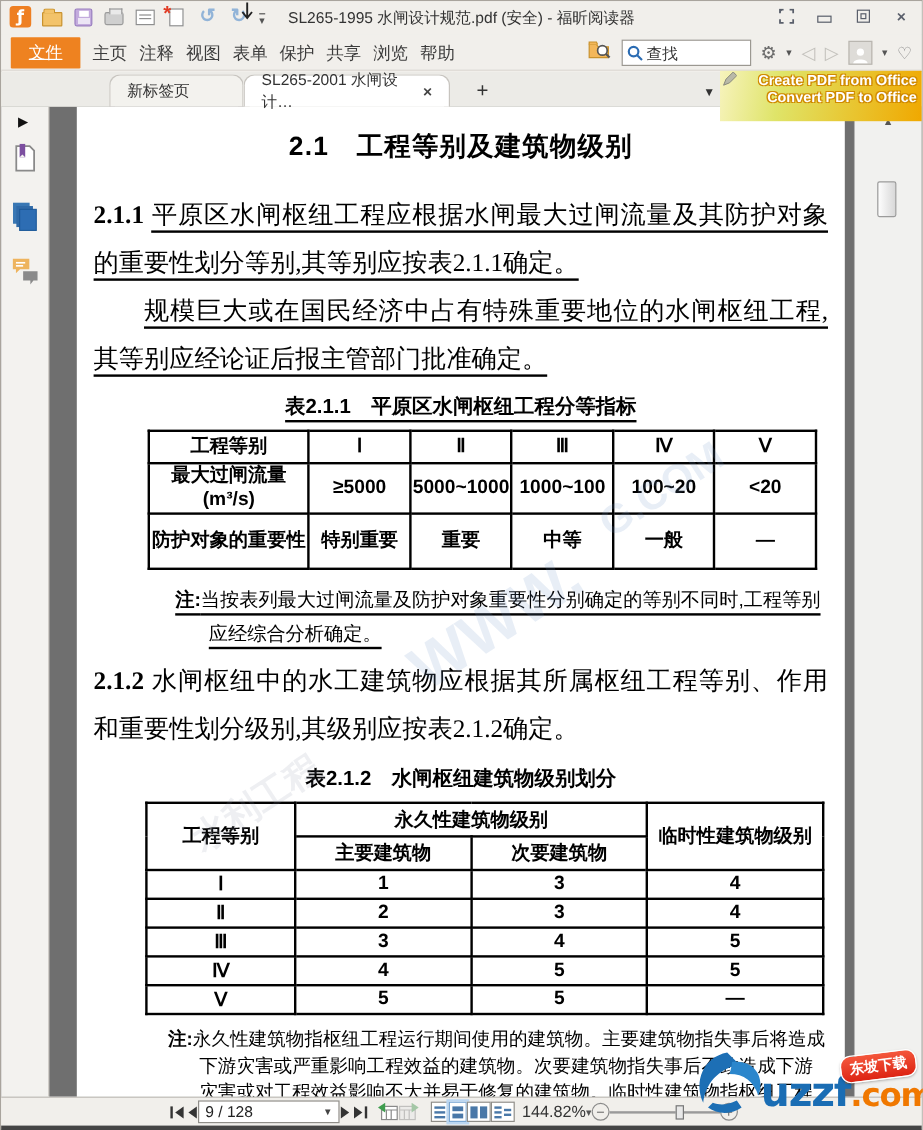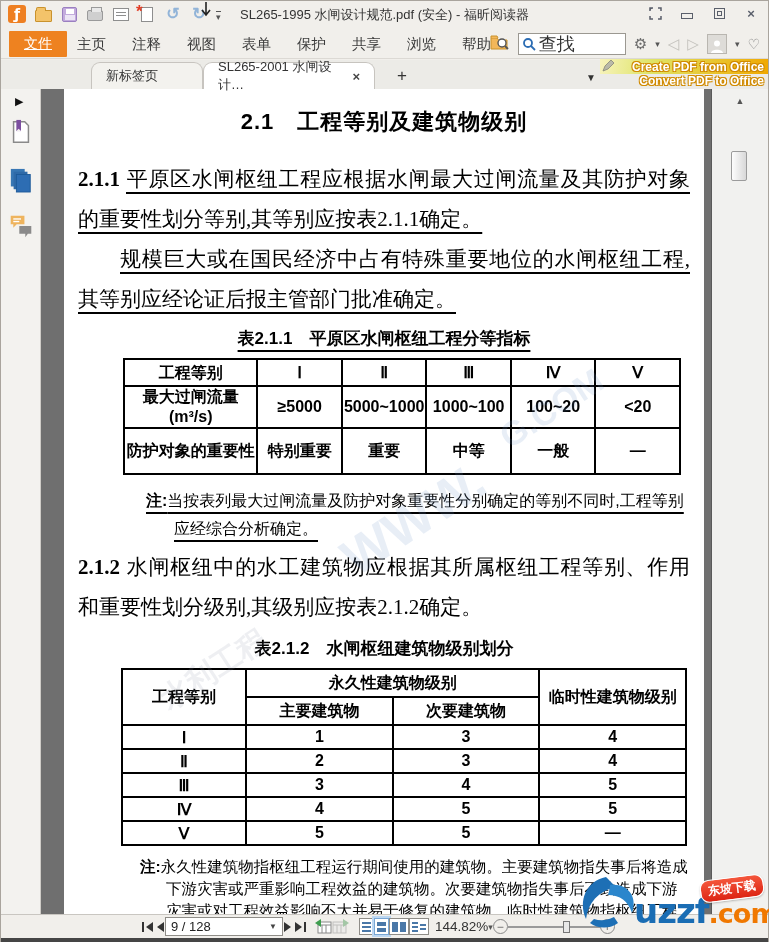--- a/index.html
+++ b/index.html
@@ -29,41 +29,41 @@
   .wincontrols { position:absolute; right:10px; top:5px; display:flex; gap:18px; align-items:center; color:#5a5f6b; }
   .wc { width:14px; height:14px; display:flex; align-items:center; justify-content:center; font-size:13px; }
   .wc-min { width:12px; height:6px; border:1.5px solid #5a5f6b; margin-top:5px; }
   .wc-rest { width:11px; height:11px; border:1.5px solid #5a5f6b; position:relative; }
   .wc-rest::before { content:""; position:absolute; inset:2px; border:1.5px solid #5a5f6b; }
   .cursor-svg { position:absolute; left:198px; top:0; }
 
   
   .menubar { position:absolute; top:28px; left:0; right:0; height:30px; background:#f1efeb; border-bottom:1px solid #dcd9d4; }
   .file-btn { position:absolute; left:8px; top:2px; width:58px; height:26px; background:#ee8220; color:#fff; border:none; font-size:14px; font-family:inherit; border-radius:1px;text-decoration:underline; }
-  .menu-items { position:absolute; left:76px; top:0; height:30px; display:flex; align-items:center; gap:26px; font-size:14.5px; color:#3c3c3c; }
+  .menu-items { position:absolute; left:76px; top:0; height:30px; display:flex; align-items:center; gap:10px; font-size:14.5px; color:#3c3c3c; }
   .menu-items span { cursor:default; }
   .menu-right { position:absolute; right:8px; top:0; height:30px; display:flex; align-items:center; gap:8px; }
   .search-box { width:108px; height:22px; background:#fff; border:1px solid #9b9891; display:flex; align-items:center; padding:0 3px; gap:3px; }
-  .search-box input { border:none; outline:none; width:70px; font-size:18px; color:#333; font-family:inherit; background:transparent; }
+  .search-box input { border:none; outline:none; width:70px; font-size:13px; color:#333; font-family:inherit; background:transparent; }
   .search-box input::placeholder { color:#333; }
   .gear { color:#6a6a6a; font-size:15px; }
   .dd-caret { font-size:9px; color:#555; }
   .nav-arrow { color:#c3c1bc; font-size:15px; }
   .avatar-box { width:20px; height:20px; background:#dedcd8; border:1px solid #b9b6b0; display:flex; align-items:flex-end; justify-content:center; }
   .heart { color:#8a8a8a; font-size:14px; }
 
   
   .tabbar { position:absolute; top:59px; left:0; right:0; height:29px; background:#ecebe7; }
   .tab { position:absolute; bottom:0; height:27px; border:1px solid #c7c4bf; border-bottom:none; border-radius:9px 9px 0 0; font-size:13px; color:#333; display:flex; align-items:center; padding:0 14px; background:#f3f2ee; }
   .tab-new { left:90px; width:112px; }
   .tab-doc { left:202px; width:172px; background:#fff; z-index:2; justify-content:space-between; }
   .tab-close { font-size:13px; color:#444; font-weight:bold; margin-left:8px; }
   .tab-add { position:absolute; left:390px; bottom:3px; font-size:17px; color:#333; width:22px; text-align:center; }
   .tab-dd { position:absolute; left:585px; bottom:6px; font-size:10px; color:#333; }
-  .promo { position:absolute; right:0; top:-1px; width:168px; height:15px; background:linear-gradient(100deg,#f7f3bd 0%,#dfe469 30%,#e7cb3a 60%,#f0a800 100%); padding:1px 4px 0 14px; text-align:right; line-height:14px; z-index:3; }
+  .promo { position:absolute; right:0; top:-1px; width:168px; height:42px; background:linear-gradient(100deg,#f7f3bd 0%,#dfe469 30%,#e7cb3a 60%,#f0a800 100%); padding:1px 4px 0 14px; text-align:right; line-height:14px; z-index:3; }
   .promo div { font-size:12px; font-weight:bold; color:#fff; text-shadow:-1px -1px 0 #d08a00,1px -1px 0 #d08a00,-1px 1px 0 #d08a00,1px 1px 0 #d08a00; white-space:nowrap; }
   .pencil { position:absolute; left:2px; top:1px; }
 
   
   .main { position:absolute; top:88px; left:0; right:0; height:825px; background:#6f6f6f; }
   .sidebar { position:absolute; left:0; top:0; bottom:0; width:40px; background:#f3f2ef; border-right:1px solid #cfccc7; }
   .sb-expand { position:absolute; left:14px; top:6px; font-size:11px; color:#111; }
   .sb-ic { position:absolute; left:8px; width:24px; height:26px; }
   .page { position:absolute; left:63px; top:0; width:640px; height:825px; background:#fff; overflow:hidden; padding:8px 14px 0 14px; font-family:"Liberation Serif", serif; color:#000; }
   .scrollcol { position:absolute; right:0; top:0; bottom:0; width:57px; background:#f1f1ef; border-left:1px solid #5a5a5a; }

